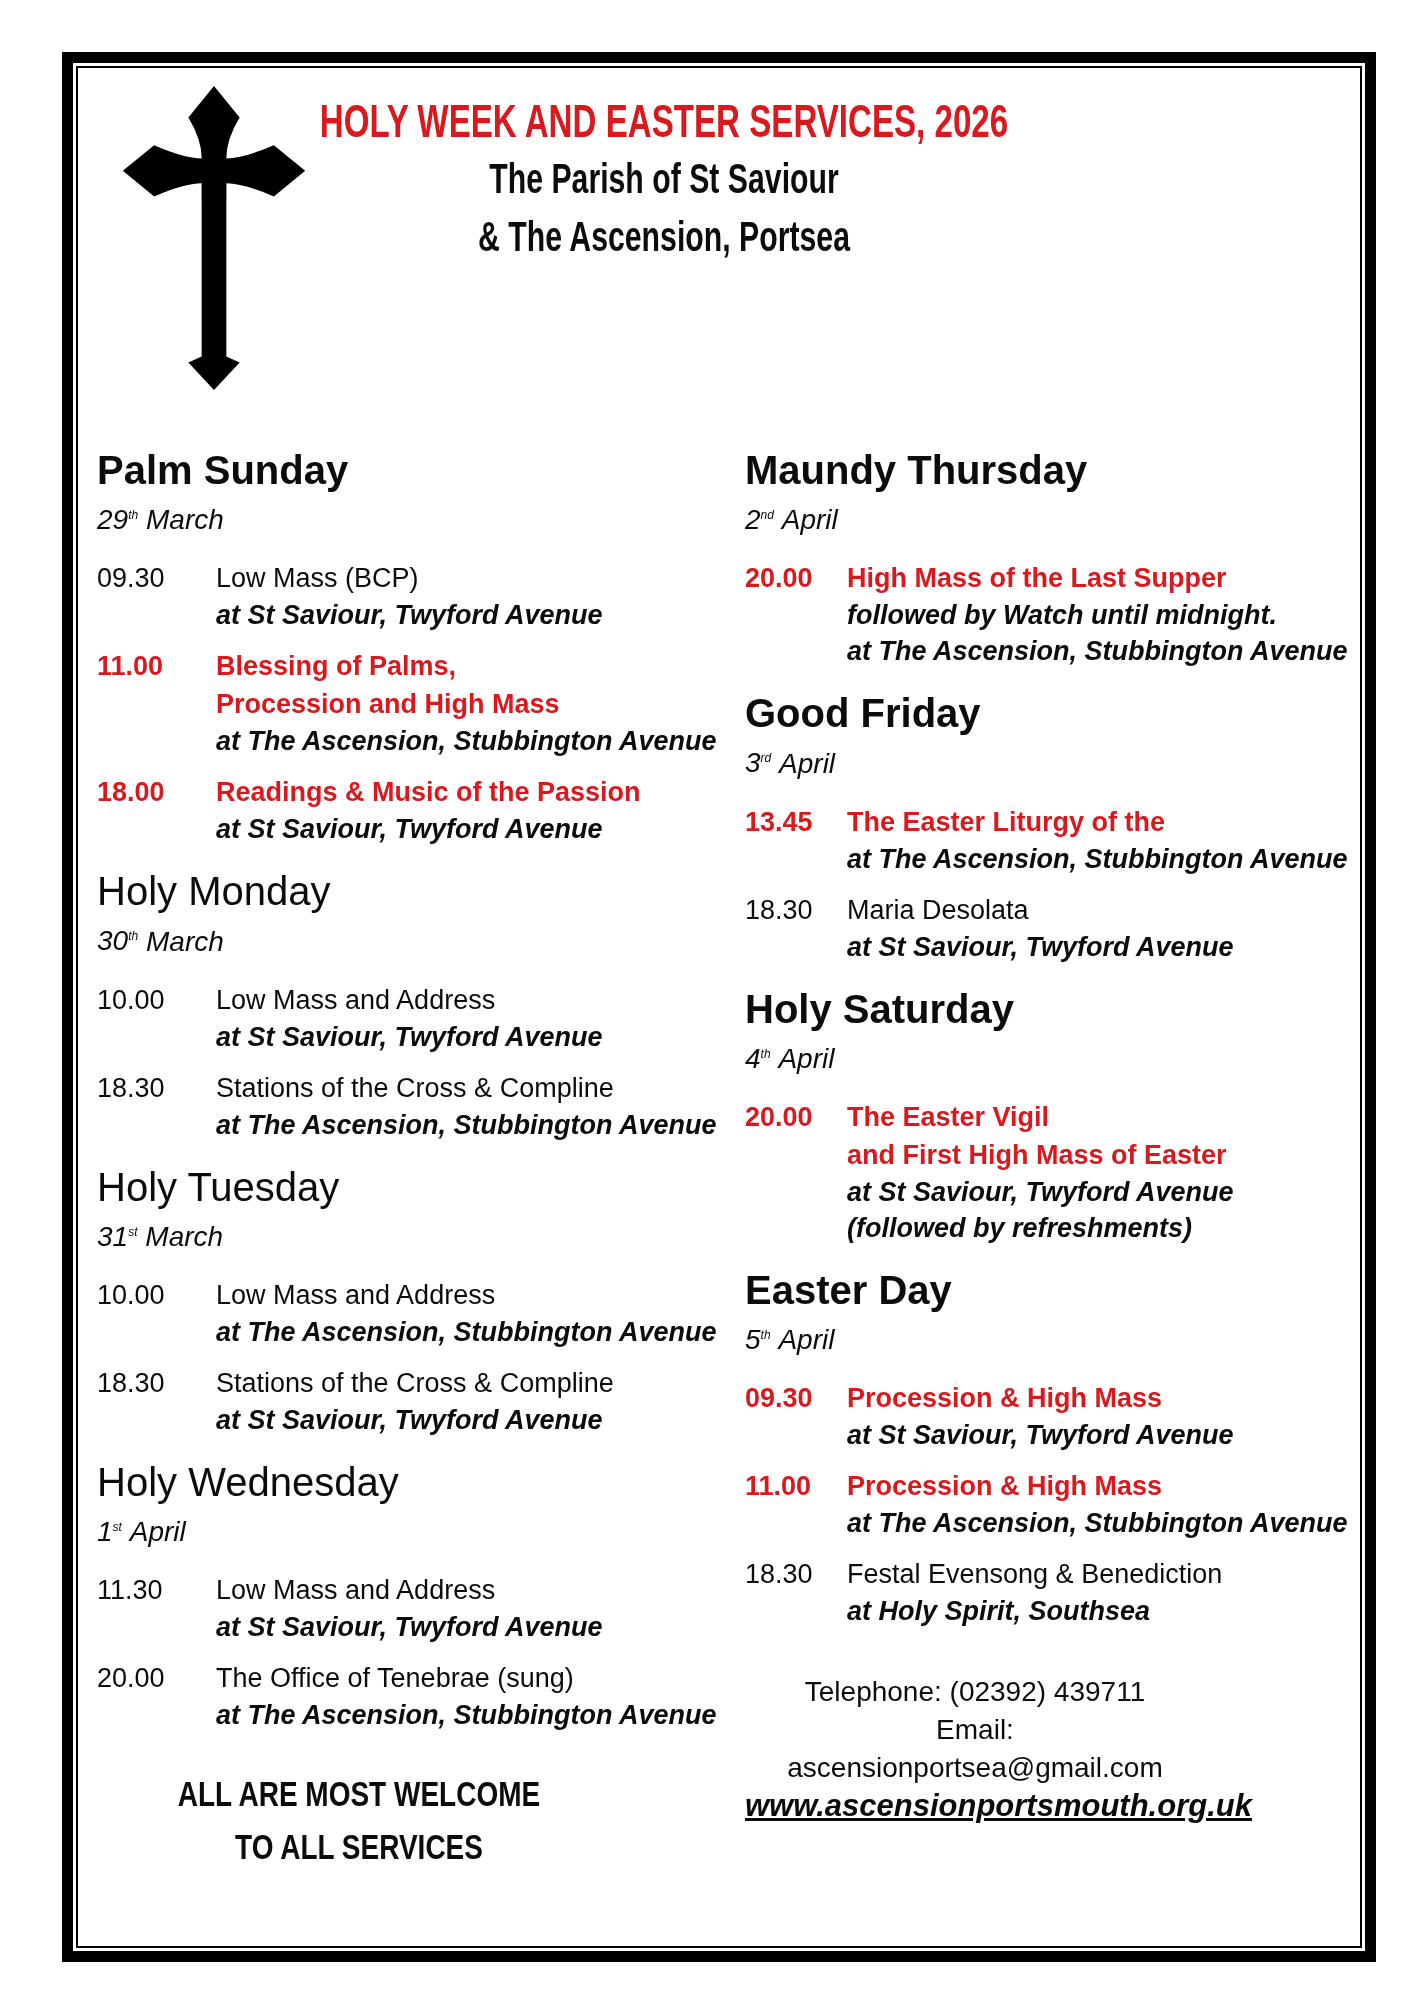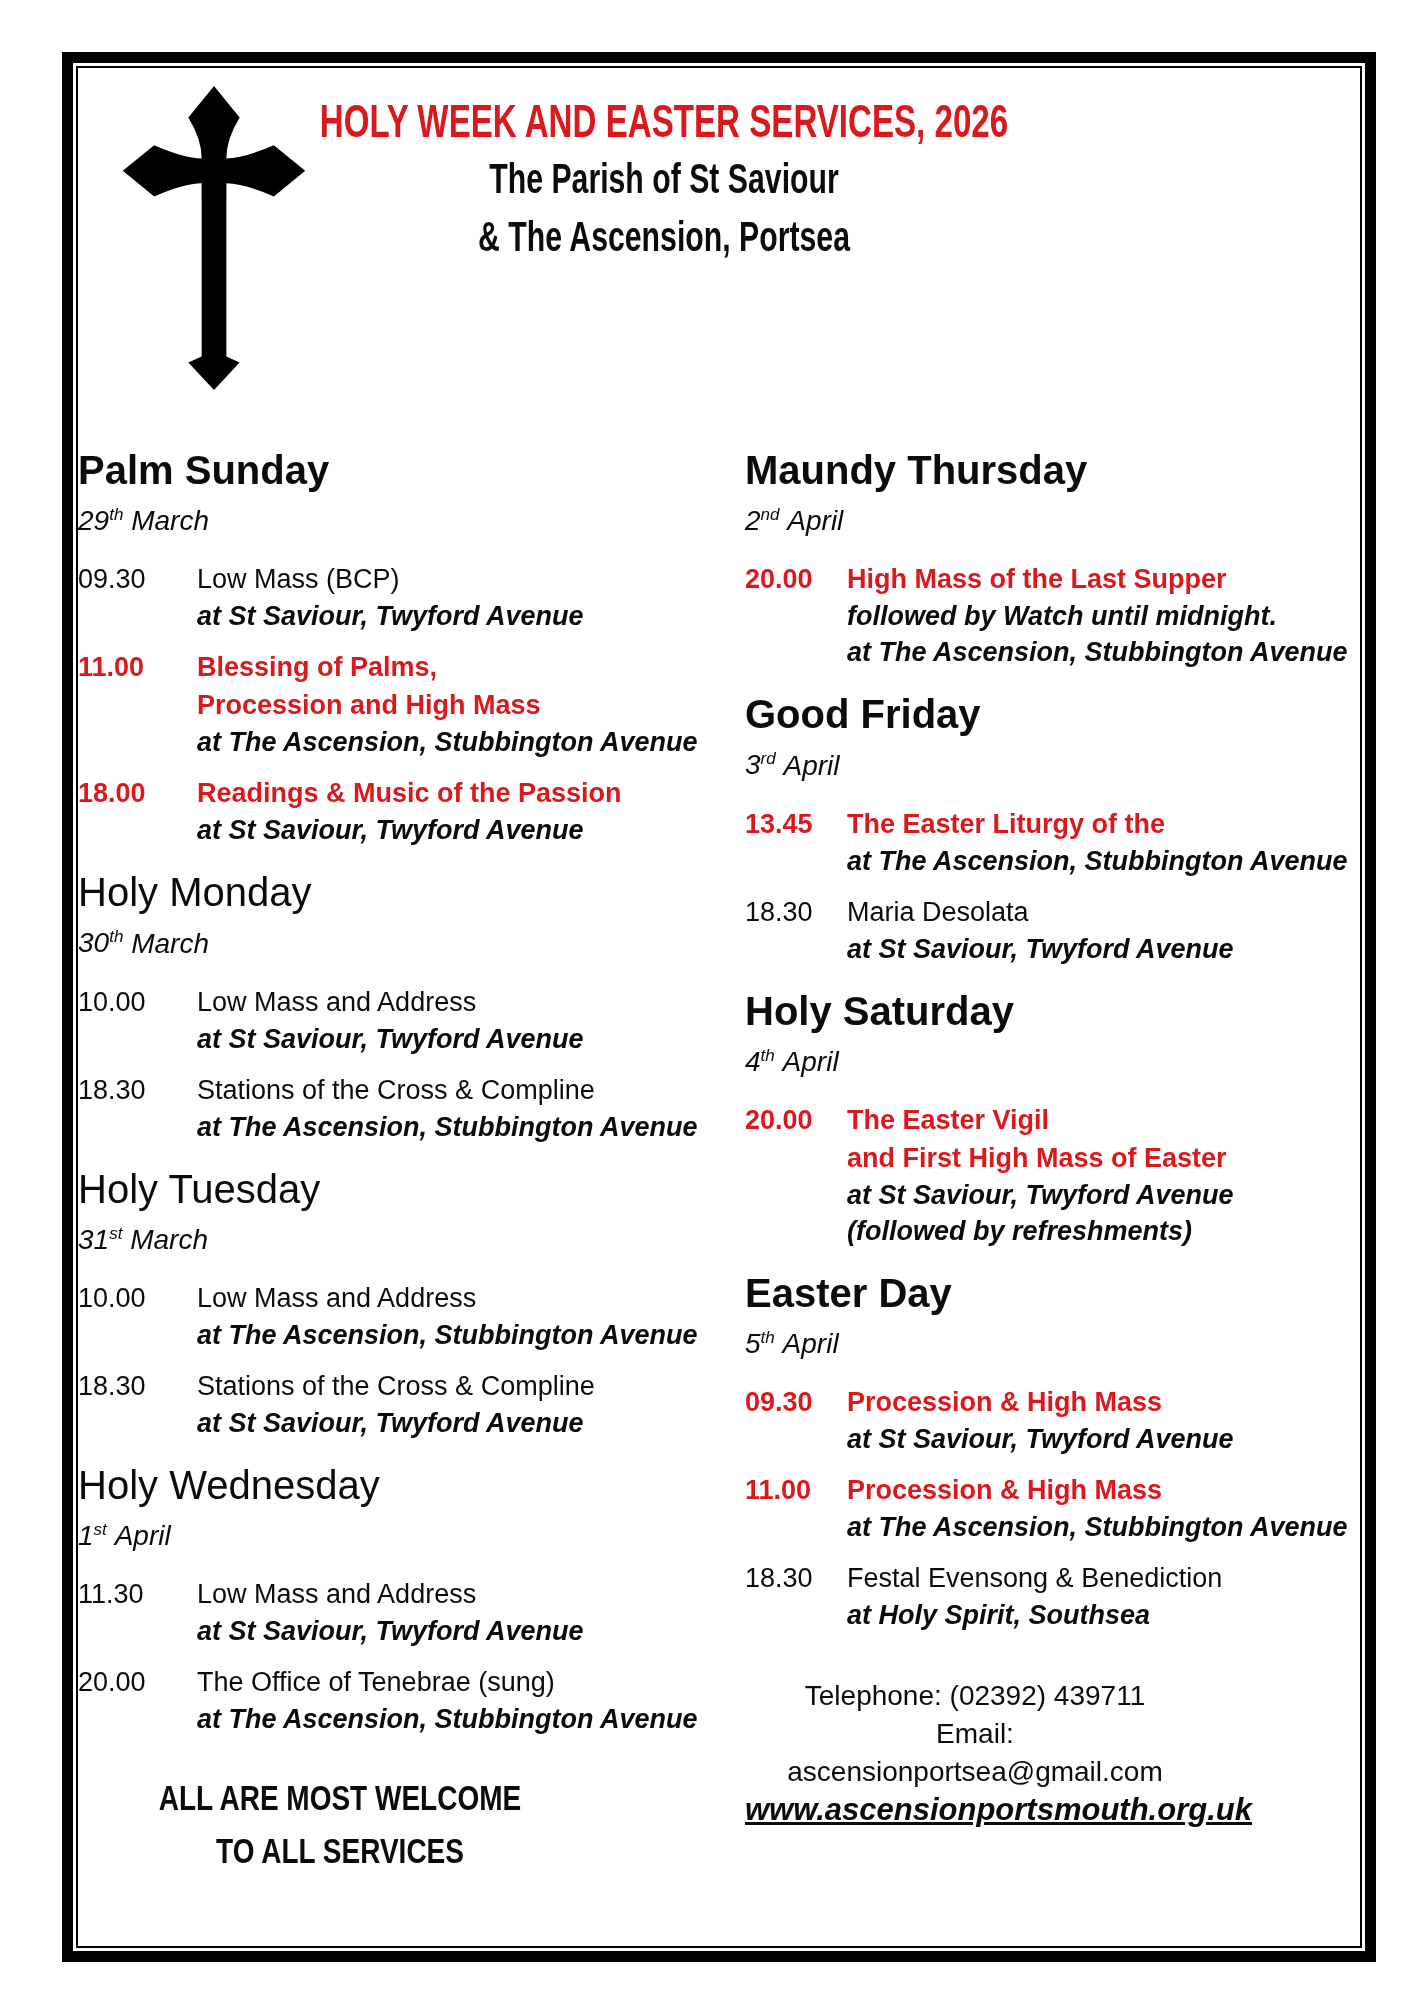--- a/index.html
+++ b/index.html
@@ -18,28 +18,28 @@
   .header-text{
     position:absolute;left:86px;top:24px;width:1000px;text-align:center;
     transform:scaleX(0.72);transform-origin:50% 0;line-height:58px;
   }
   .doc-title{font-size:46px;font-weight:bold;color:#d9191d;}
   .doc-subtitle{font-size:42px;font-weight:bold;color:#0c0c0c;}
 
   
   .columns{display:flex;padding-top:378px;}
   .col{box-sizing:border-box;}
-  .col-left{width:667px;}
+  .col-left{width:667px;padding-left:19px;}
   .col-right{flex:1;}
 
   .day-section{margin-bottom:20px;}
   .day-heading{font-size:40px;line-height:48px;font-weight:400;}
   .day-heading.bold{font-weight:700;}
   .day-date{font-size:28px;line-height:34px;font-style:italic;margin:4px 0 22px 0;}
-  .day-date sup{font-size:17px;}
+  .day-date sup{font-size:12px;}
   .day-date .dm{margin-left:0.28em;}
 
   .event{display:flex;margin-bottom:14px;gap:7px;}
   .event .time{flex:0 0 auto;font-size:27px;line-height:38px;}
   .col-left .event .time{width:112px;}
   .col-right .event .time{width:95px;}
   .event .time.red{color:#d9191d;font-weight:700;}
   .title-line{font-size:27px;line-height:38px;}
   .title-line.red{color:#d9191d;font-weight:700;}
   .detail-line{font-size:27px;line-height:36px;font-weight:700;font-style:italic;}

